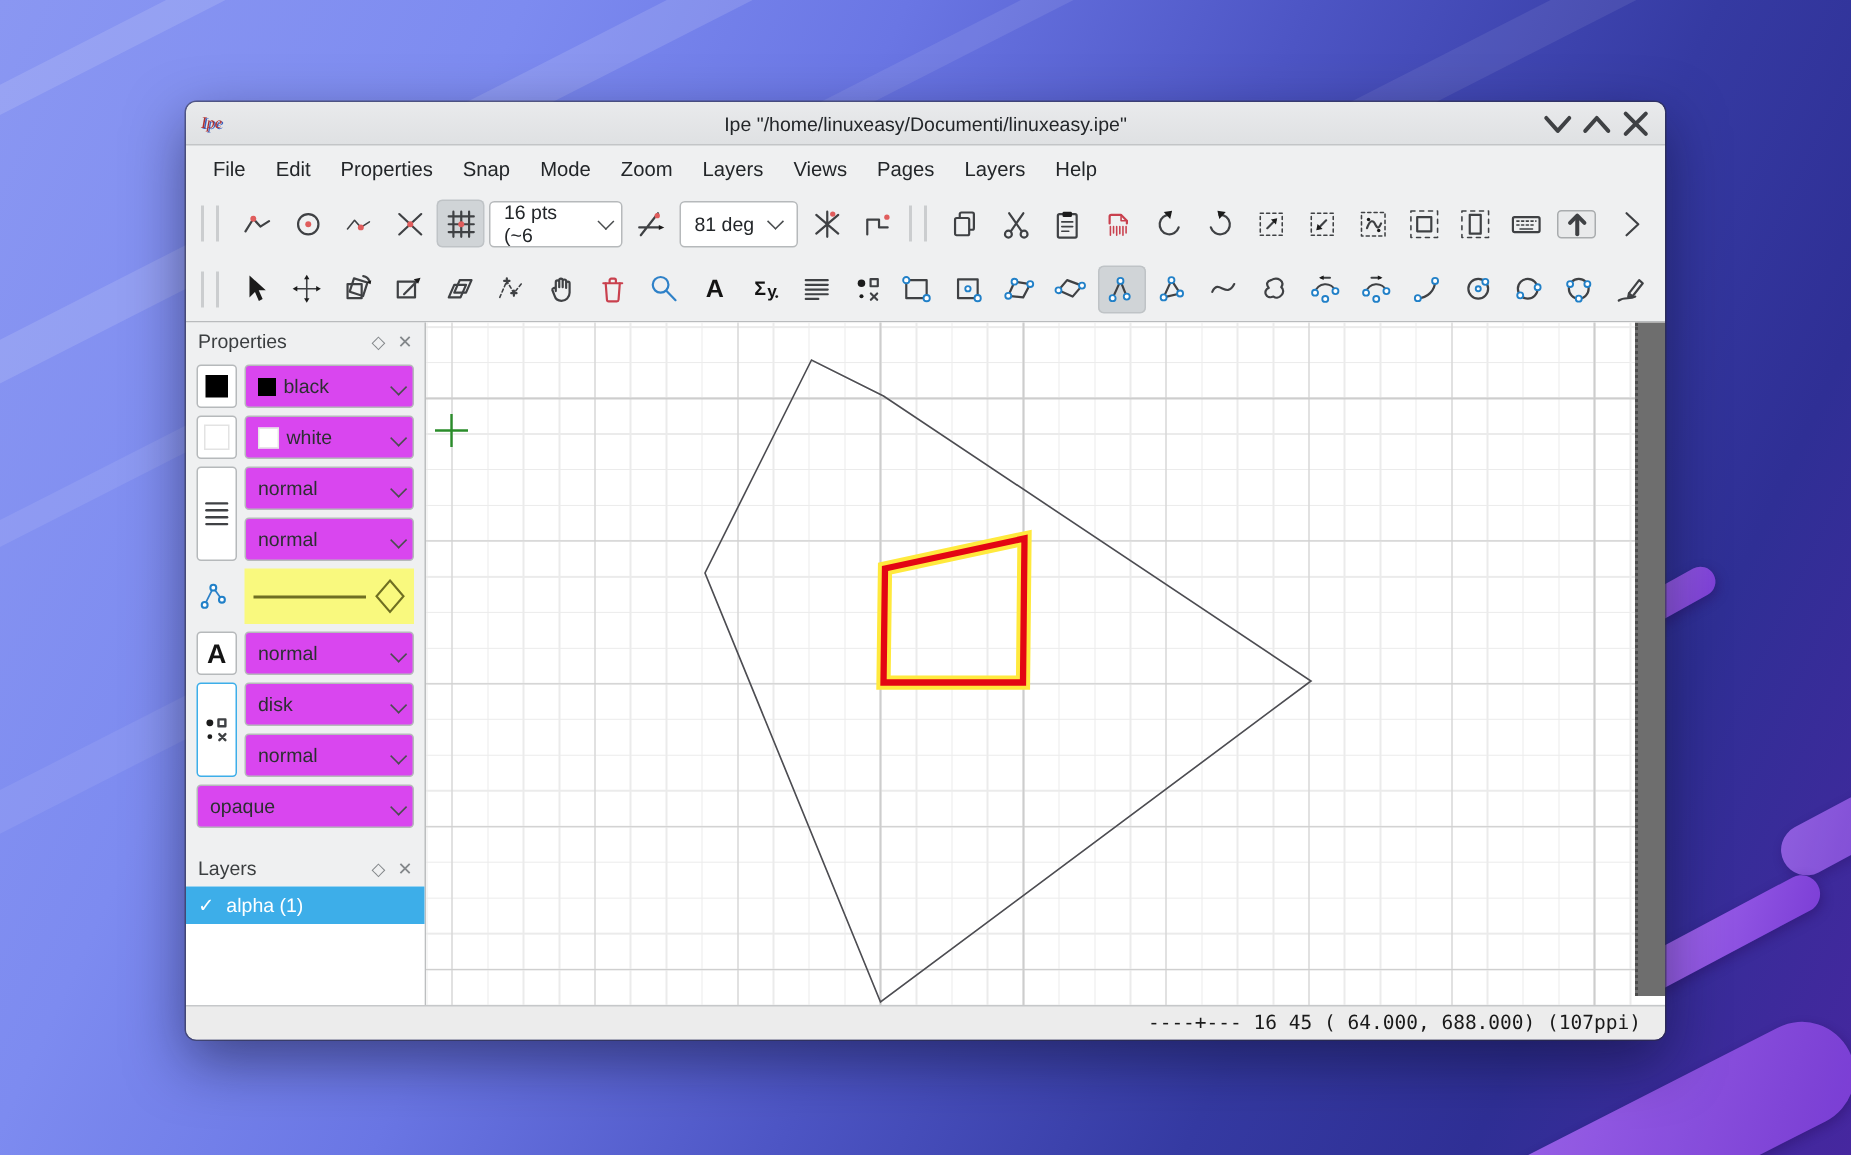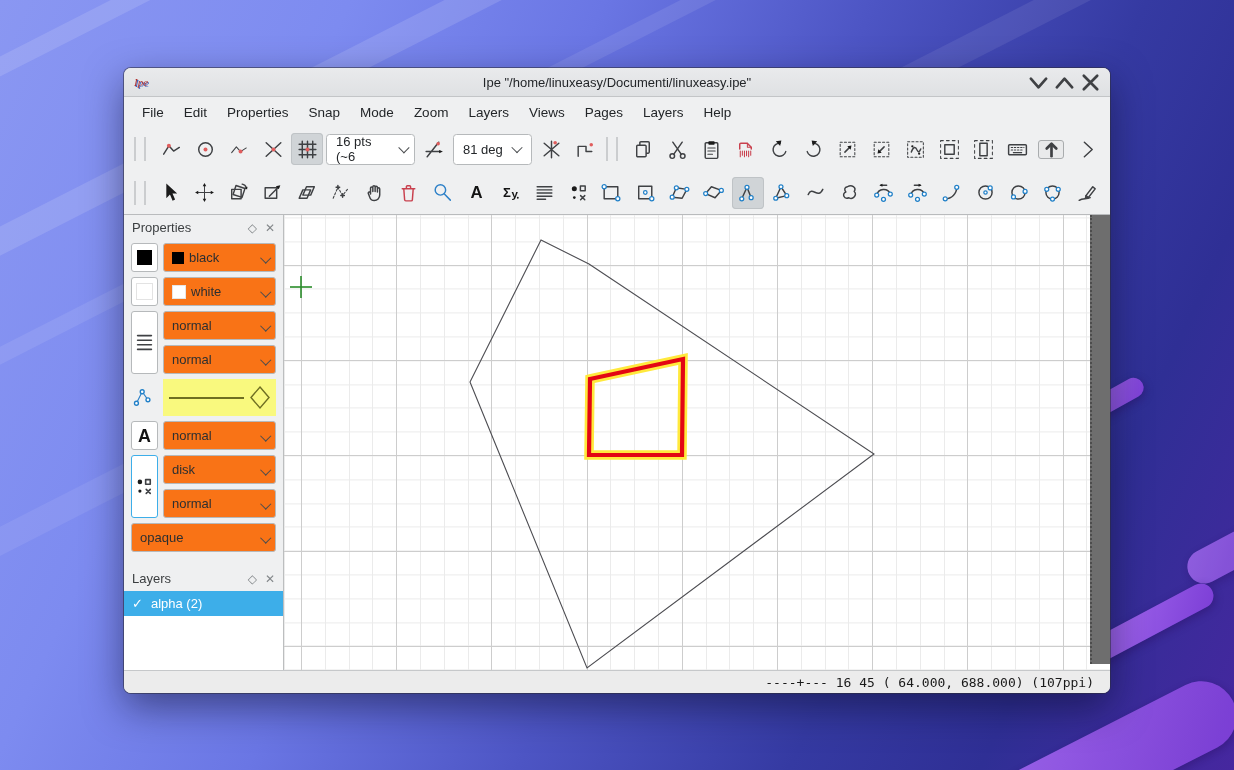--- a/index.html
+++ b/index.html
@@ -64,21 +64,21 @@
   .dock{width:159px;flex:0 0 159px;background:#eff0f1;border-right:1px solid #bcbebf;display:flex;flex-direction:column;font-size:13px;color:#2c2f31;}
   .panel-head{height:25px;display:flex;align-items:center;padding:0 8px;color:#3b3e40;}
   .panel-head .ph-btns{margin-left:auto;display:flex;gap:8px;color:#83878a;font-size:12px;}
   .props{display:grid;grid-template-columns:27px 1fr;gap:5px 5px;padding:3px 7px 6px 7px;align-items:stretch;}
   .pbtn{background:#fff;border:1px solid #b6b9bb;border-radius:3px;display:flex;align-items:center;justify-content:center;}
   .pbtn.tall{grid-row:span 2;}
   .pbtn.focus{border:1.5px solid #3daee9;}
   .swatch{width:15px;height:15px;}
   .swatch.black{background:#000;}
   .swatch.white{background:#fff;border:1px solid #e3e3e3;}
-  .pdd{height:27px;background:#f97316;border:1px solid #b6b9bb;border-radius:3px;display:flex;align-items:center;padding:0 6px 0 8px;}
+  .pdd{height:27px;background:#d946ef;border:1px solid #b6b9bb;border-radius:3px;display:flex;align-items:center;padding:0 6px 0 8px;}
   .pdd .chev{width:6.5px;height:6.5px;border-right:1.5px solid #4a4d4f;border-bottom:1.5px solid #4a4d4f;transform:rotate(45deg);margin-left:auto;}
   .mini-swatch{width:12px;height:12px;margin-right:5px;}
   .mini-swatch.black{background:#000;}
   .mini-swatch.white{background:#fff;border:1px solid #e6e6e6;}
   .preview{grid-column:2;height:37px;background:#f9f97e;display:flex;align-items:center;padding:0 6px;}
   .preview .pline{flex:1;height:2px;background:#6f6f22;margin-right:6px;}
   .preview .pdiamond{width:20px;height:25px;}
   .path-ico{display:flex;align-items:center;justify-content:center;}
   .opaque-dd{grid-column:1 / span 2;gap:48px;}
   .layers-block{margin-top:8px;display:flex;flex-direction:column;flex:1;min-height:0;}
@@ -615,21 +615,21 @@
           <div class="panel-head">
             <span>Layers</span>
             <span class="ph-btns">
               <span>◇</span>
               <span>✕</span>
             </span>
           </div>
           <div class="layer-list">
             <div class="layer-row">
               <span class="layer-check">✓</span>
-              <span>alpha (2)</span>
+              <span>alpha (1)</span>
             </div>
           </div>
         </div>
       </div>
 
       <div class="canvas-wrap">
         <div class="canvas">
           <svg width="827" height="458" viewBox="0 0 827 458">
               <polygon points="305,49 257,25 186,167 303,453 590,239" fill="none" stroke="#4d4d52" stroke-width="1.1" stroke-linejoin="miter"></polygon>
               <polygon points="306,164 399,144 398,240 305,240" fill="none" stroke="#ffe93d" stroke-width="9.5" stroke-linejoin="miter"></polygon>

